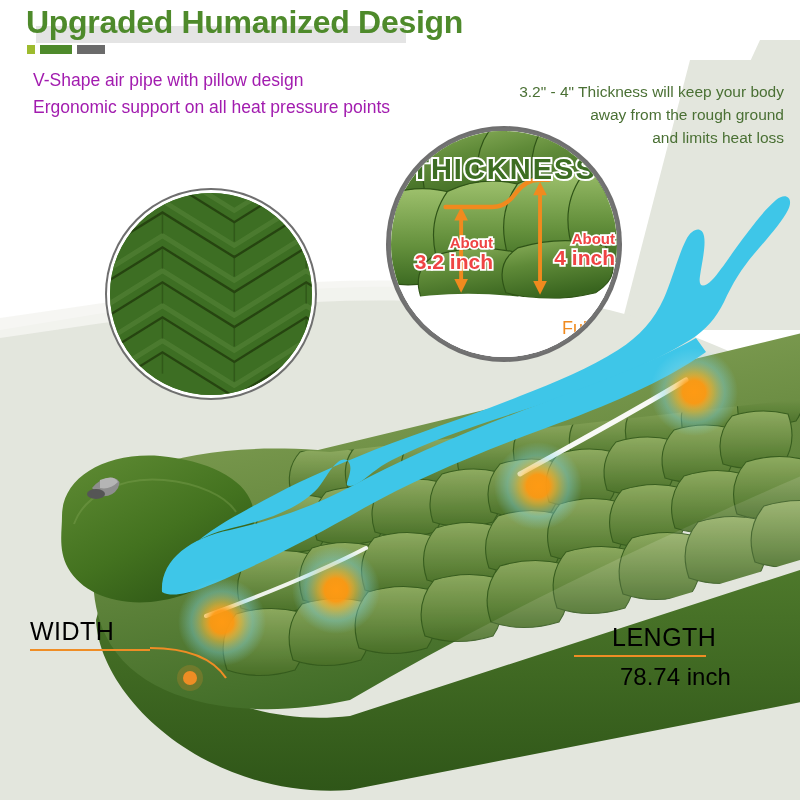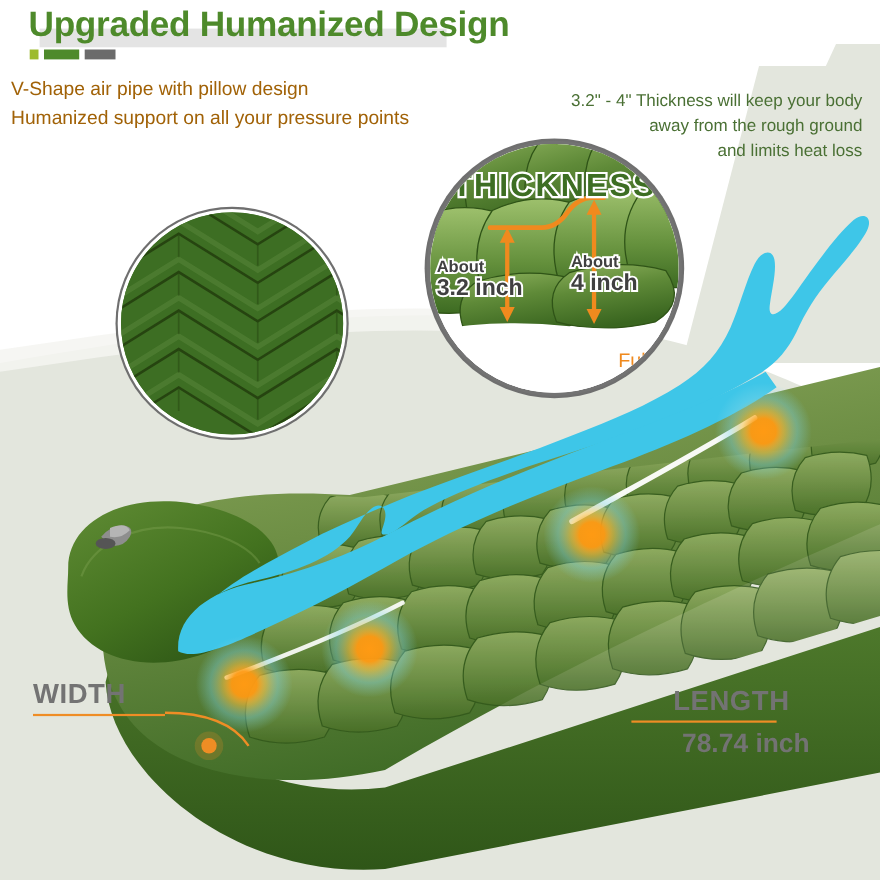--- a/index.html
+++ b/index.html
@@ -54,23 +54,23 @@
     align-items: center;
     gap: 5px;
     z-index: 12;
   }
   .rule-sq { width: 8px; height: 9px; background: #9dbb2e; }
   .rule-green { width: 32px; height: 9px; background: #4e8a2b; }
   .rule-gray { width: 28px; height: 9px; background: #6b6b6b; }
 
   .sub-left {
     position: absolute;
-    left: 10px; top: 67px;
+    left: 33px; top: 67px;
     z-index: 12;
-    color: #a16207;
+    color: #a21caf;
     font-size: 17.5px;
     line-height: 27px;
     white-space: nowrap;
   }
   .sub-right {
     position: absolute;
     right: 16px; top: 80px;
     z-index: 12;
     color: #4a7034;
     font-size: 15.5px;
@@ -111,23 +111,23 @@
     font-weight: bold;
     letter-spacing: 2px;
     color: #3d6e23;
     -webkit-text-stroke: 4px #ffffff;
     paint-order: stroke fill;
     z-index: 5;
   }
   .meas-label {
     position: absolute;
     z-index: 6;
-    color: #404040;
+    color: #ef4444;
     font-weight: bold;
-    text-align: left;
+    text-align: right;
     line-height: 1.05;
     -webkit-text-stroke: 3.5px #ffffff;
     paint-order: stroke fill;
   }
   .meas-label .small { display: block; font-size: 15px; }
   .meas-label .big   { display: block; font-size: 21px; }
   #meas-left  { left: 6px;  top: 104px; width: 96px; }
   #meas-right { left: 128px; top: 100px; width: 96px; }
   .fullair {
     position: absolute;
@@ -135,22 +135,21 @@
     text-align: right;
     font-size: 18px;
     color: #f08a1e;
     z-index: 6;
   }
 
   
   .dim {
     position: absolute;
     z-index: 14;
-    color: #737373;
-    font-weight: bold;
+    color: #000000;
   }
   .dim .dim-title {
     font-size: 25px;
     letter-spacing: 0.5px;
     line-height: 30px;
   }
   .dim .dim-val {
     font-size: 24px;
     line-height: 32px;
   }
@@ -340,21 +339,21 @@
   </div>
 
   <div class="rule-row">
     <span class="rule-sq"></span>
     <span class="rule-green"></span>
     <span class="rule-gray"></span>
   </div>
 
   <div class="sub-left">
     <div>V-Shape air pipe with pillow design</div>
-    <div>Humanized support on all your pressure points</div>
+    <div>Ergonomic support on all heat pressure points</div>
   </div>
 
   <div class="sub-right">
     <div>3.2" - 4" Thickness will keep your body</div>
     <div>away from the rough ground</div>
     <div>and limits heat loss</div>
   </div>
 
   <div class="circle" id="circle-vshape">
     <svg class="circle-inner" viewBox="0 0 208 208">

